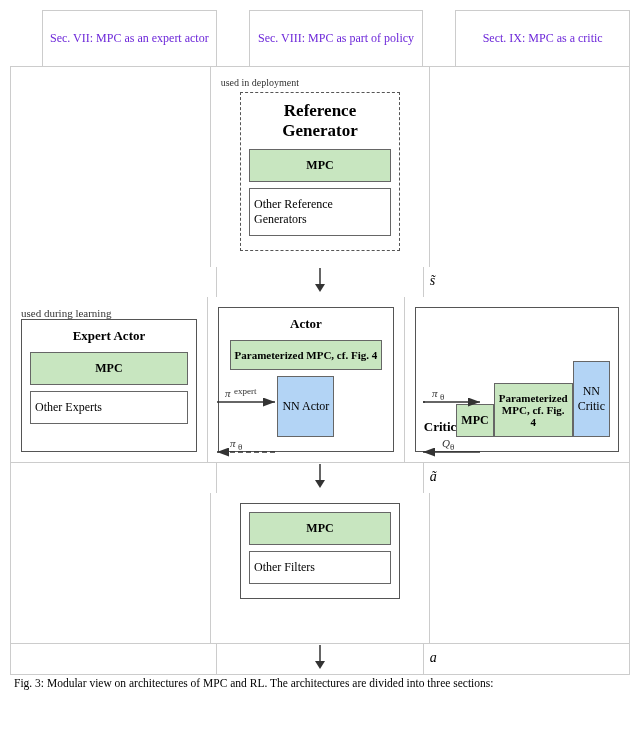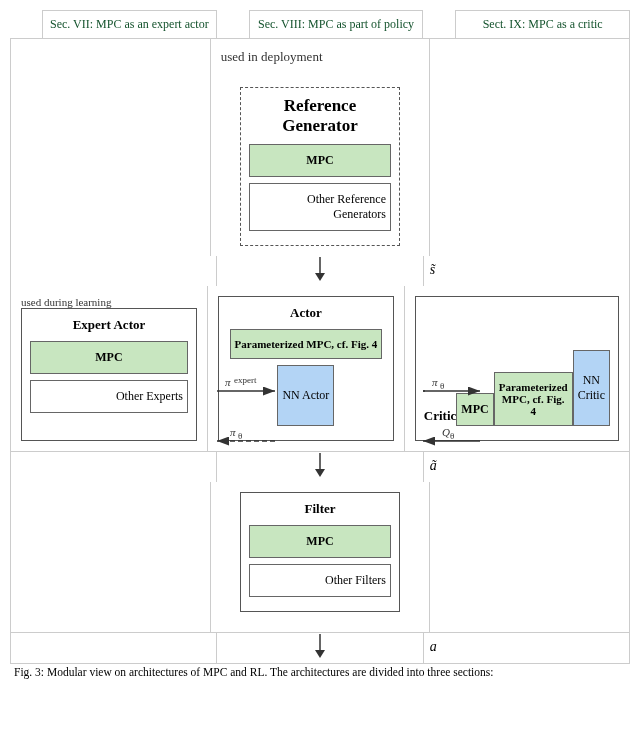--- a/index.html
+++ b/index.html
@@ -21,22 +21,22 @@
     
     .section-headers {
       display: flex;
       width: 100%;
       margin-bottom: 0;
     }
     .section-header {
       flex: 1;
       text-align: center;
       font-size: 12px;
-      color: #14532d;
-      padding: 6px 4px;
+      color: #6d28d9;
+      padding: 20px 4px;
       border: 1px solid #ccc;
       border-bottom: none;
       margin-left: 32px;
     }
     .section-header-middle {
       border-left: 1px solid #ccc;
       border-right: 1px solid #ccc;
     }
 
     
@@ -59,24 +59,24 @@
       align-items: center;
       border-right: 1px solid #ccc;
     }
     .top-right {
       flex: 1;
       min-height: 200px;
     }
 
     
     .used-label {
-      font-size: 13px;
+      font-size: 10px;
       color: #333;
       align-self: flex-start;
-      margin-bottom: 22px;
+      margin-bottom: 4px;
     }
 
     
     .ref-gen-outer {
       border: 1.5px dashed #555;
       padding: 8px;
       width: 160px;
     }
     .ref-gen-title {
       text-align: center;
@@ -89,21 +89,21 @@
       border: 1px solid #666;
       text-align: center;
       padding: 8px 4px;
       margin-bottom: 6px;
       font-size: 12px;
       font-weight: bold;
     }
     .white-box {
       background: #fff;
       border: 1px solid #666;
-      text-align: right;
+      text-align: left;
       padding: 8px 4px;
       margin-bottom: 6px;
       font-size: 12px;
     }
 
     
     .mid-row {
       display: flex;
       width: 100%;
       border: 1px solid #ccc;
@@ -311,21 +311,20 @@
     </div>
     <div style="flex:1; height:30px; position:relative;">
       <span style="position:absolute; left:6px; top:6px; font-style:italic; font-size:14px;">ã</span>
     </div>
   </div>
 
   <div class="bottom-row">
     <div class="bottom-left"></div>
     <div class="bottom-middle">
       <div style="border:1.5px solid #555; padding:8px; width:160px;">
-        <div class="section-title">Filter</div>
         <div class="green-box">MPC</div>
         <div class="white-box">Other Filters</div>
       </div>
     </div>
     <div class="bottom-right"></div>
   </div>
 
   <div style="display:flex; width:100%; border-left:1px solid #ccc; border-right:1px solid #ccc; border-bottom:1px solid #ccc; background:#fff;">
     <div style="flex:1; border-right:1px solid #ccc; height:30px;"></div>
     <div style="flex:1; display:flex; flex-direction:column; align-items:center; justify-content:center; height:30px; border-right:1px solid #ccc;">

